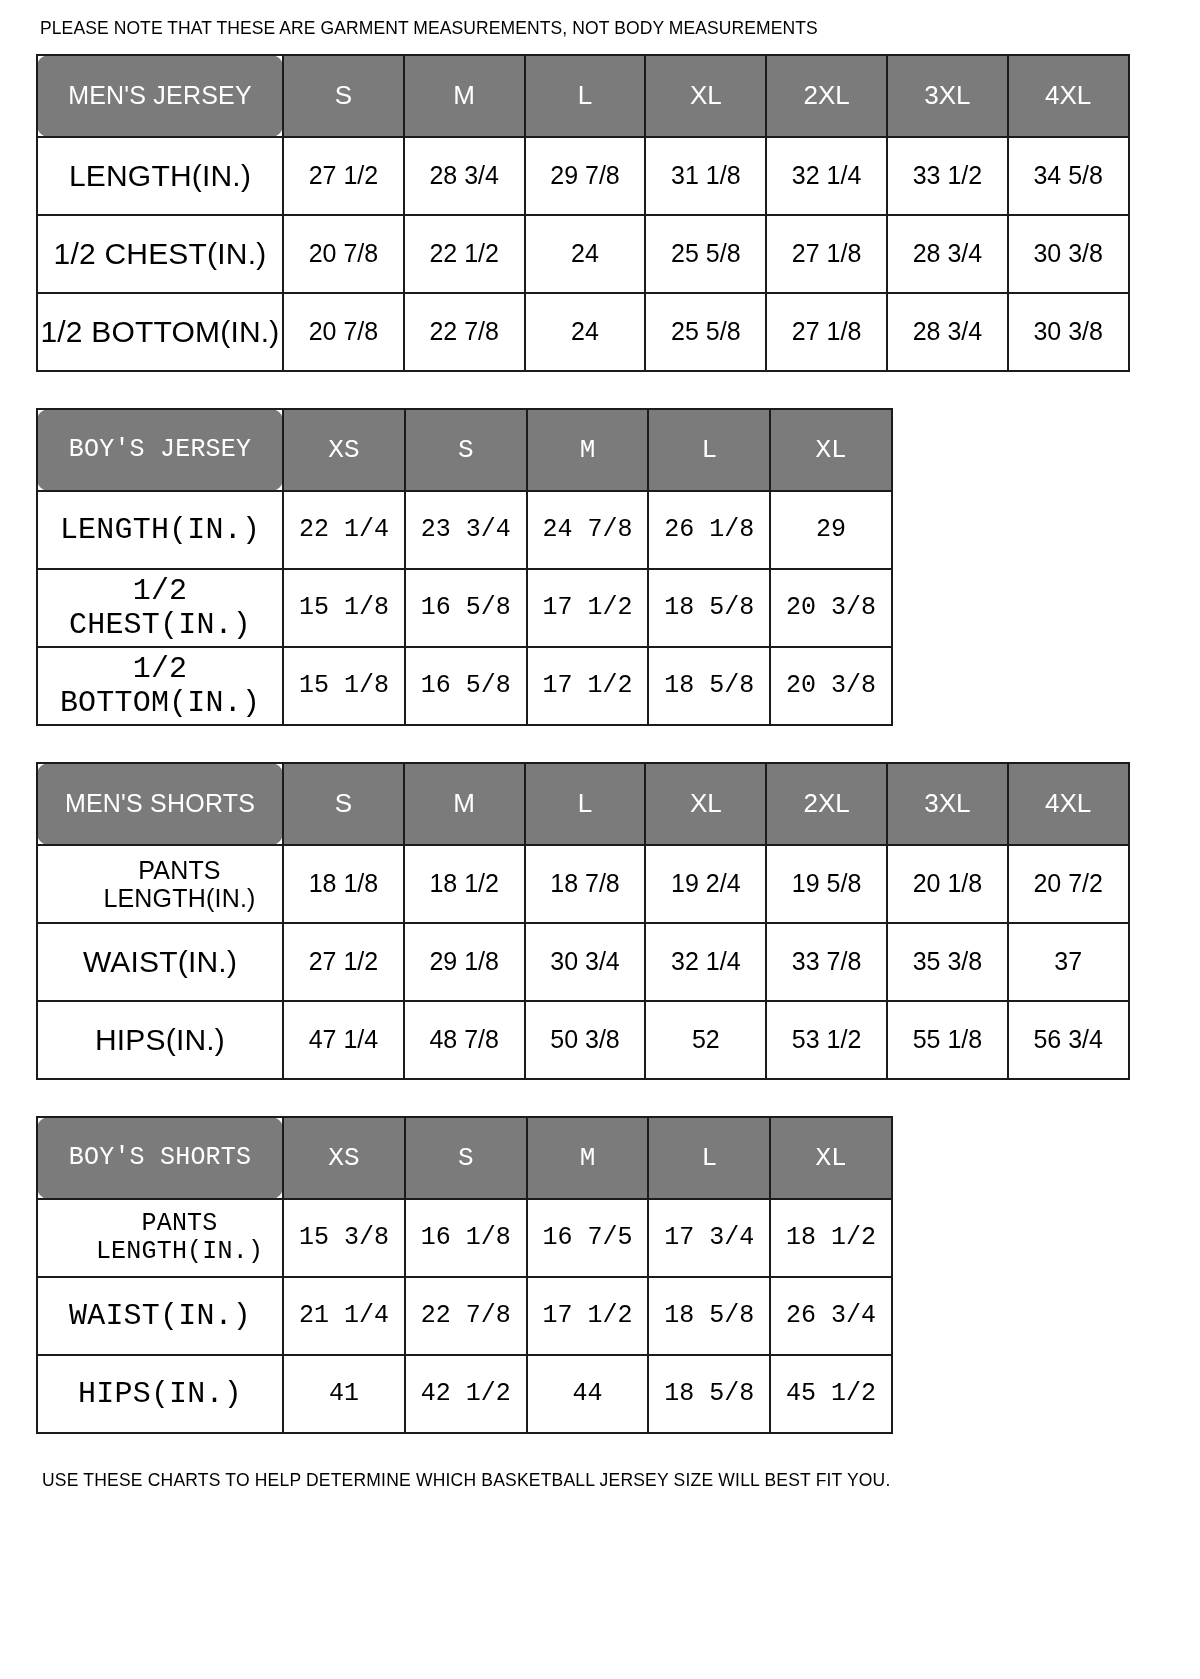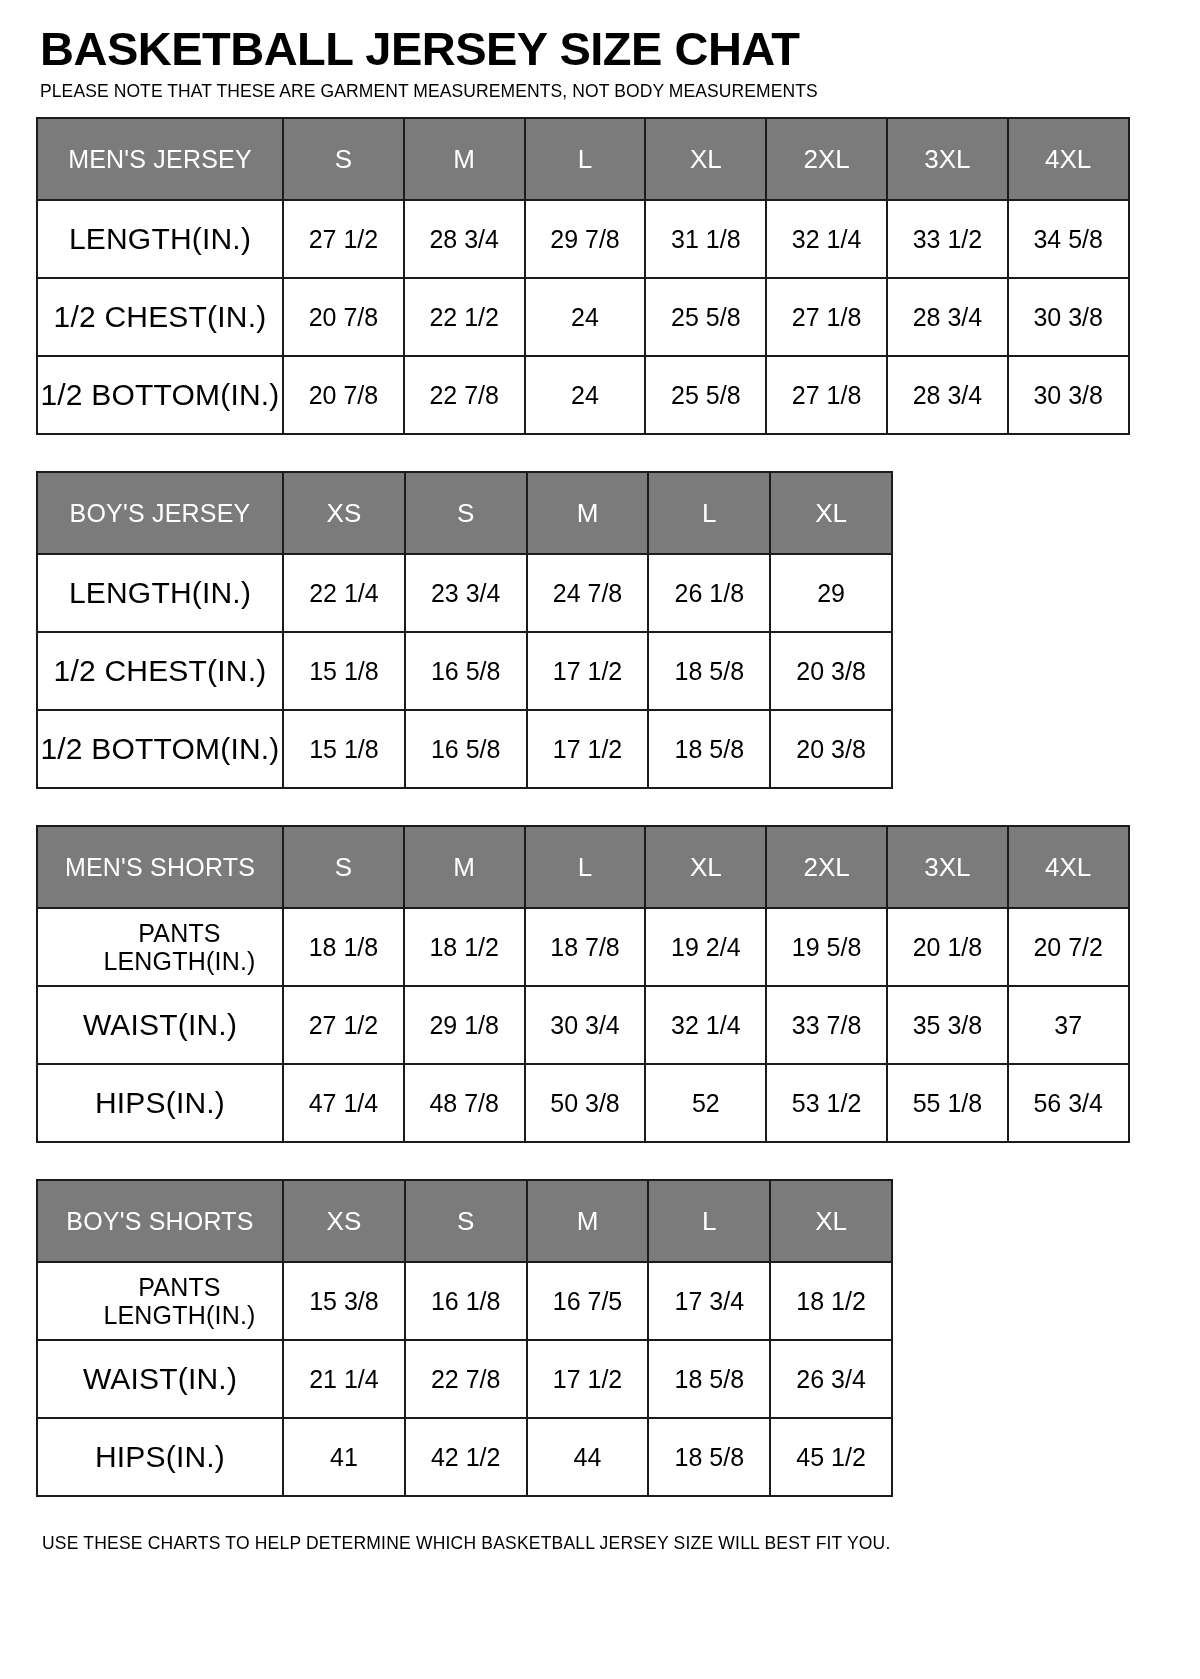--- a/index.html
+++ b/index.html
@@ -34,40 +34,41 @@
     letter-spacing: 0.1px;
     margin: 0 0 14px 4px;
     max-width: 840px;
   }
   table {
     border-collapse: collapse;
     table-layout: fixed;
     margin-bottom: 36px;
   }
   table.men   { width: 1092px; }
-  table.boys  { width: 855px; }
+  table.boys  { width: 855px; font-family: Liberation Mono, monospace; }
   td, th {
     border: 2px solid #1b1b1b;
     text-align: center;
     vertical-align: middle;
     font-weight: normal;
     font-size: 25px;
     padding: 0;
     height: 78px;
     box-sizing: border-box;
   }
   thead th {
     background: #7b7b7b;
     color: #ffffff;
     font-size: 26px;
     height: 82px;
   }
   thead th.rowhead {
     font-size: 25px;
     letter-spacing: 0.2px;
+    border-radius: 12px;
   }
   td.rowhead {
     font-size: 30px;
     letter-spacing: 0.2px;
   }
   td.rowhead.two-line {
     line-height: 1.12;
     font-size: 25px;
     padding-left: 39px;
   }
@@ -81,21 +82,20 @@
   table.men col.c0  { width: 246px; }
   table.men col.cx  { width: 120.8px; }
   table.boys col.c0 { width: 246px; }
   table.boys col.cx { width: 121.8px; }
 </style>
 </head>
 <body>
 
 <div class="page">
 
-  <h1 class="title">BASKETBALL JERSEY SIZE CHAT</h1>
   <p class="note">PLEASE NOTE THAT THESE ARE GARMENT MEASUREMENTS, NOT BODY MEASUREMENTS</p>
 
   <table class="men">
     <colgroup>
       <col class="c0">
         <col class="cx">
         <col class="cx">
         <col class="cx">
         <col class="cx">
         <col class="cx">

